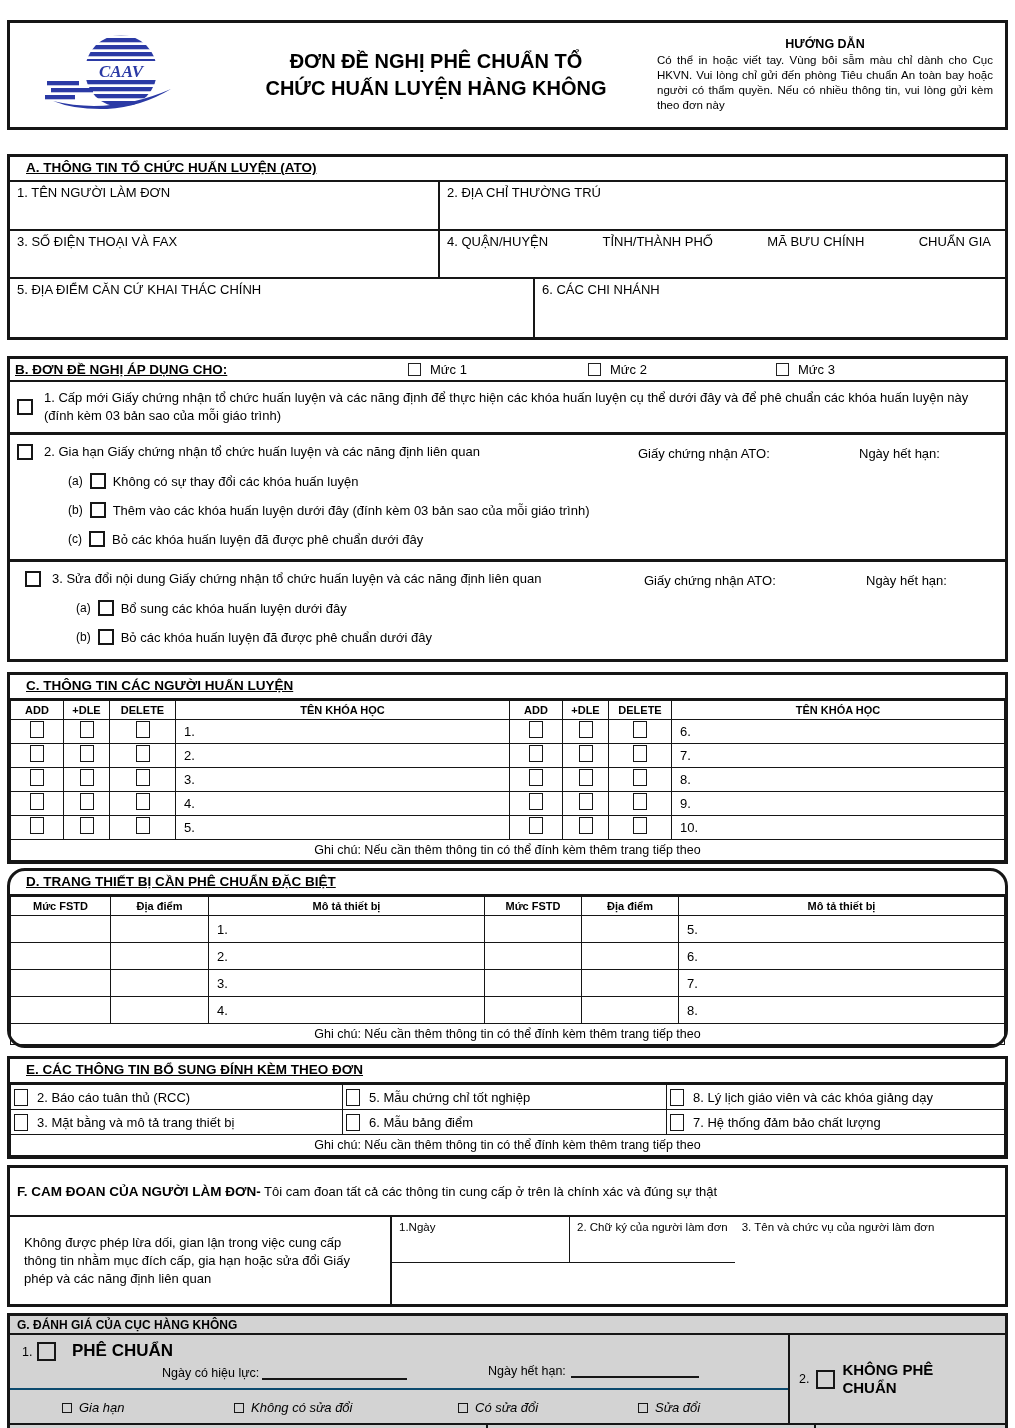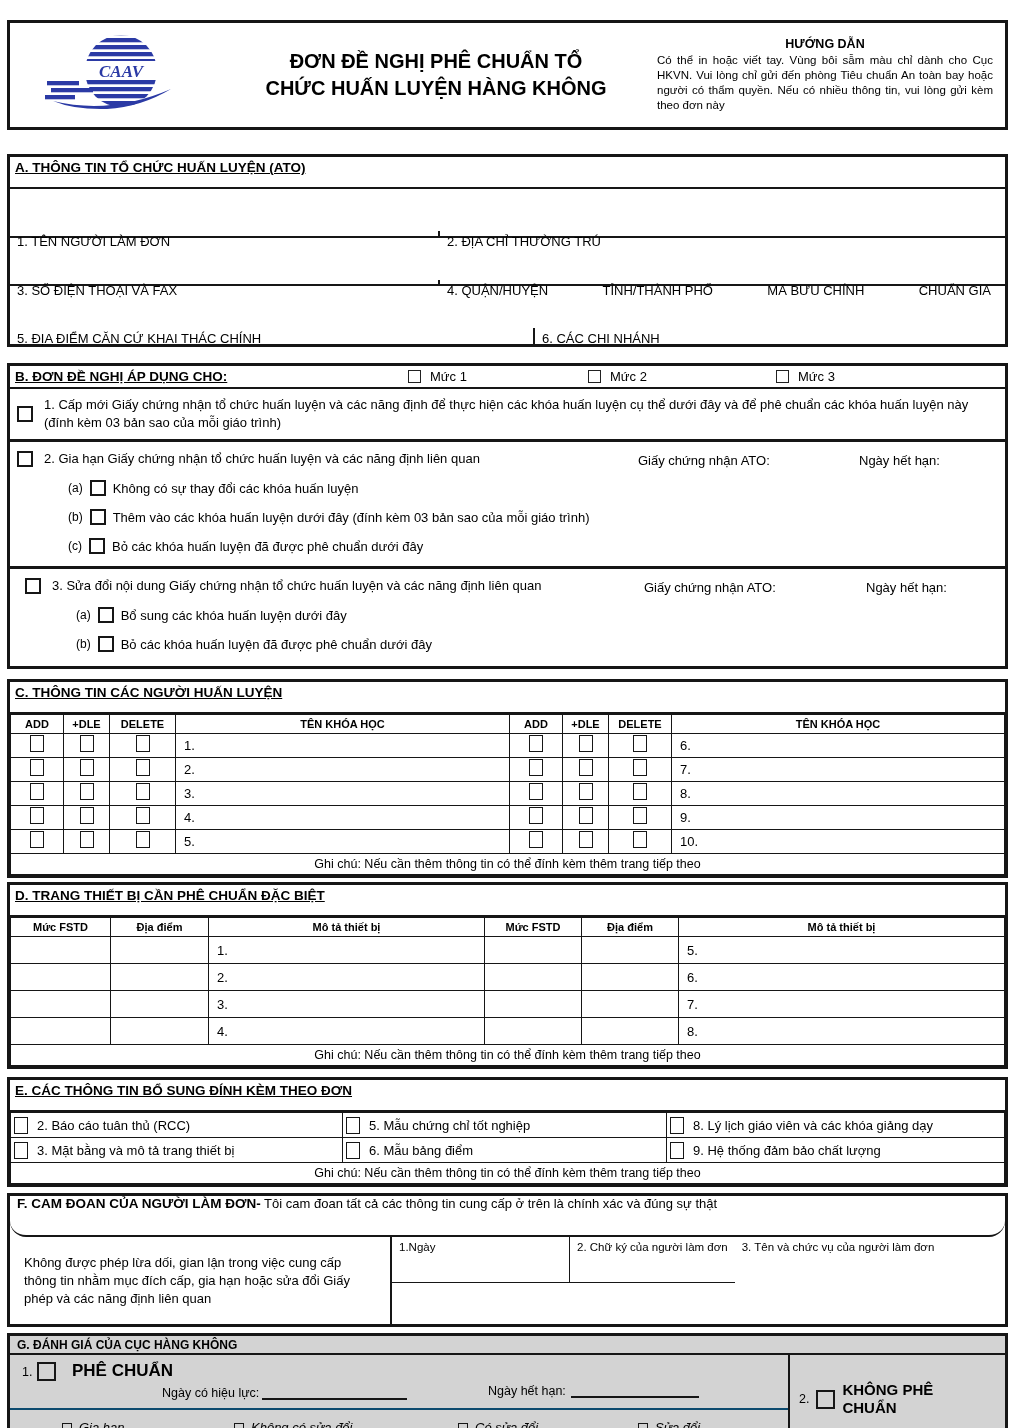--- a/index.html
+++ b/index.html
@@ -11,35 +11,35 @@
 
   
   .hdr { margin-top: 20px; height: 110px; display: flex; align-items: center; }
   .hdr-logo { width: 205px; display: flex; justify-content: center; align-items: center; }
   .hdr-title { flex: 1; text-align: center; font-weight: bold; font-size: 20px; line-height: 1.35; }
   .hdr-guide { width: 348px; padding: 4px 12px 4px 0; font-size: 11.5px; line-height: 1.32; text-align: justify; }
   .hdr-guide-title { text-align: center; font-weight: bold; font-size: 12.5px; }
 
   
   .sec-title { font-weight: bold; font-size: 13.5px; text-decoration: underline; white-space: nowrap; }
-  .sec-h { height: 32px; padding: 1px 5px; border-bottom: 2px solid #161616; }
+  .sec-h { height: 25px; padding: 1px 16px; border-bottom: 2px solid #161616; }
   .note-txt { text-align: center; font-size: 12.5px; }
 
   
   .cbx     { display: inline-block; width: 16px; height: 16px; border: 2px solid #161616; background: #fff; flex: none; }
   .cbx-sm  { width: 13px; height: 13px; border: 1.5px solid #222; }
   .cbx-tbl { width: 14px; height: 17px; border: 1.5px solid #161616; }
   .cbx-lg  { width: 19px; height: 19px; border: 2.5px solid #161616; background: transparent; }
   .cbx-tiny{ width: 10px; height: 10px; border: 1.6px solid #161616; background: transparent; }
 
   
   .secA { margin-top: 24px; }
   .a-row { display: flex; border-bottom: 2px solid #161616; font-size: 13px; }
   .a-row:last-child { border-bottom: none; }
-  .a-cell { padding: 3px 7px; margin-top: 42px; }
+  .a-cell { padding: 3px 7px; }
   .a-r1 { height: 49px; } .a-r2 { height: 48px; } .a-r3 { height: 58px; }
   .a-left { width: 430px; border-right: 2px solid #161616; flex: none; }
   .a-left3 { width: 525px; border-right: 2px solid #161616; flex: none; }
   .a-right { flex: 1; }
   .a-4row { display: flex; justify-content: space-between; padding-right: 14px; }
 
   
   .secB { margin-top: 16px; font-size: 13px; }
   .b-head { position: relative; display: flex; align-items: center; height: 23px; border-bottom: 2px solid #161616; padding: 9px 5px; }
   .b-level { position: absolute; display: flex; align-items: center; gap: 9px; }
@@ -51,34 +51,34 @@
   .b-item3 { padding: 9px 8px 14px; }
   .b-main { display: flex; gap: 11px; padding-left: 7px; width: 620px; }
   .b-cert { position: absolute; top: 11px; }
   .b-exp  { position: absolute; top: 11px; }
   .b-i2-cert { left: 628px; } .b-i2-exp { left: 849px; }
   .b-i3-cert { left: 634px; } .b-i3-exp { left: 856px; }
   .b-sub { display: flex; align-items: center; gap: 7px; margin: 13px 0 0 58px; }
   .b-sub-prefix { font-size: 12px; }
 
   
-  .secC { margin-top: 10px; } .secD { margin-top: 4px; } .secE { margin-top: 8px; }
+  .secC { margin-top: 10px; } .secD { margin-top: 4px; border-radius: 18px; } .secE { margin-top: 8px; }
   table.grid { width: 100%; border-collapse: collapse; table-layout: fixed; }
   table.grid td { border: 1px solid #161616; overflow: hidden; }
   tr.thead td { font-weight: bold; font-size: 11px; text-align: center; height: 19px; padding: 0 2px; }
   .c-row td { height: 24px; } .d-row td { height: 27px; }
   td.numcell { text-align: left; padding-left: 8px; font-size: 13px; }
   td.cbcell { text-align: center; }
   tr.noterow td { height: 21px; border: 1px solid #161616; }
   .e-row td { height: 25px; font-size: 13px; }
   .e-cell { display: flex; align-items: center; gap: 9px; padding-left: 3px; }
 
   
   .secF { margin-top: 6px; }
-  .f-head { min-height: 41px; padding: 0 7px; font-size: 13px; border-bottom: 2px solid #161616; border-radius: 16px; }
+  .f-head { min-height: 41px; padding: 16px 7px; font-size: 13px; border-bottom: 2px solid #161616; }
   .f-head b { font-size: 13.5px; }
   .f-body { display: flex; height: 87px; }
   .f-warn { width: 382px; border-right: 2px solid #161616; padding: 8px 14px; font-size: 13px; line-height: 1.4; display: flex; align-items: center; }
   .f-right { flex: 1; display: flex; flex-direction: row; }
   .f-top { display: flex; height: 46px; border-bottom: 1px solid #161616; }
   .f-date { width: 178px; border-right: 1px solid #161616; padding: 4px 7px; font-size: 11.5px; }
   .f-sig  { flex: 1; padding: 4px 7px; font-size: 11.5px; }
   .f-name { flex: 1; padding: 4px 7px; font-size: 11.5px; }
 
   
@@ -410,21 +410,21 @@
             </td>
         <td>
               <div class="e-cell">
                 <span class="cbx cbx-tbl"></span>
                 <span>6. Mẫu bảng điểm</span>
               </div>
             </td>
         <td>
               <div class="e-cell">
                 <span class="cbx cbx-tbl"></span>
-                <span>9. Hệ thống đảm bảo chất lượng</span>
+                <span>7. Hệ thống đảm bảo chất lượng</span>
               </div>
             </td>
       </tr>
       <tr class="noterow">
         <td colspan="3" class="note-txt">Ghi chú: Nếu cần thêm thông tin có thể đính kèm thêm trang tiếp theo</td>
       </tr>
     </tbody>
       </table>
   </div>
 

